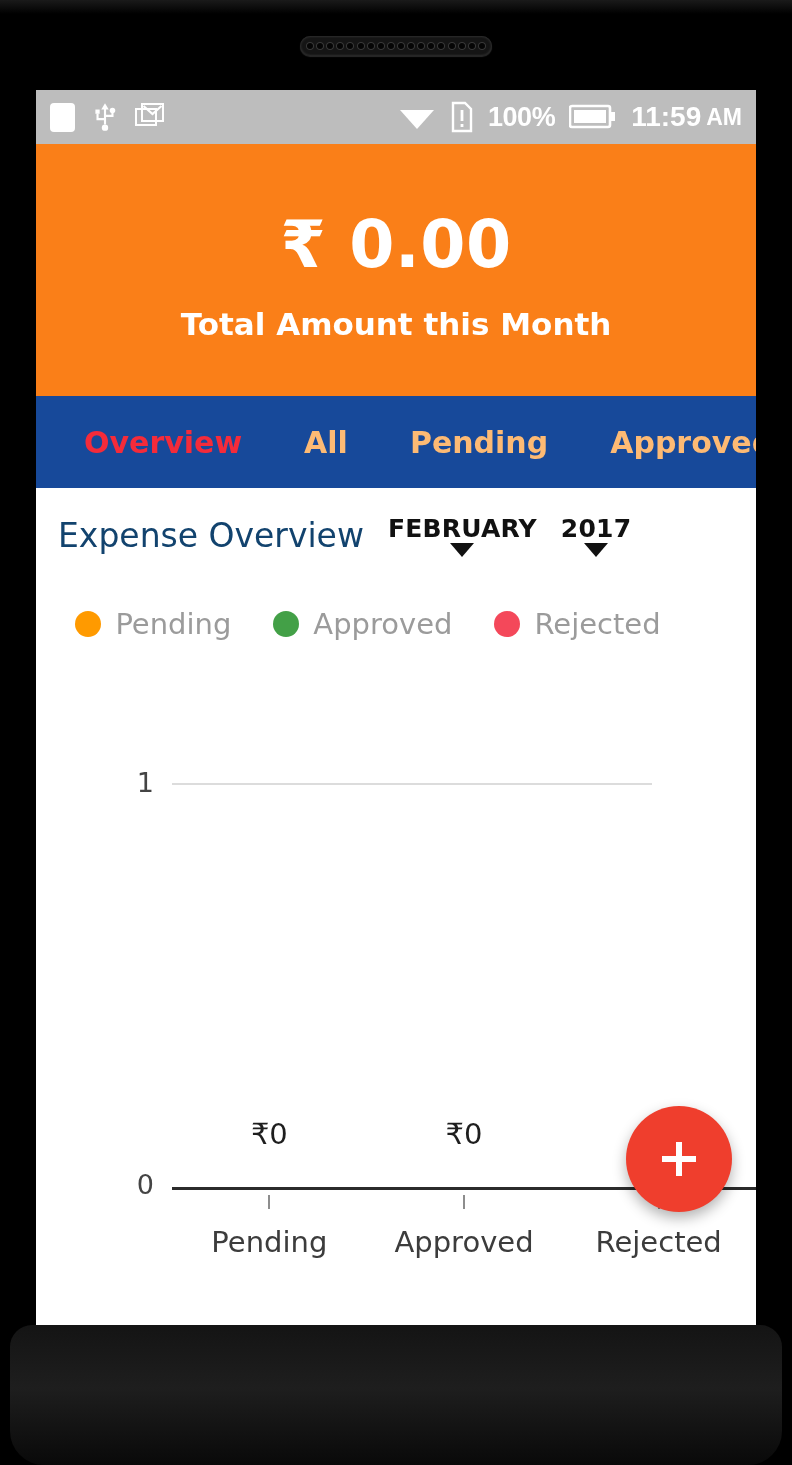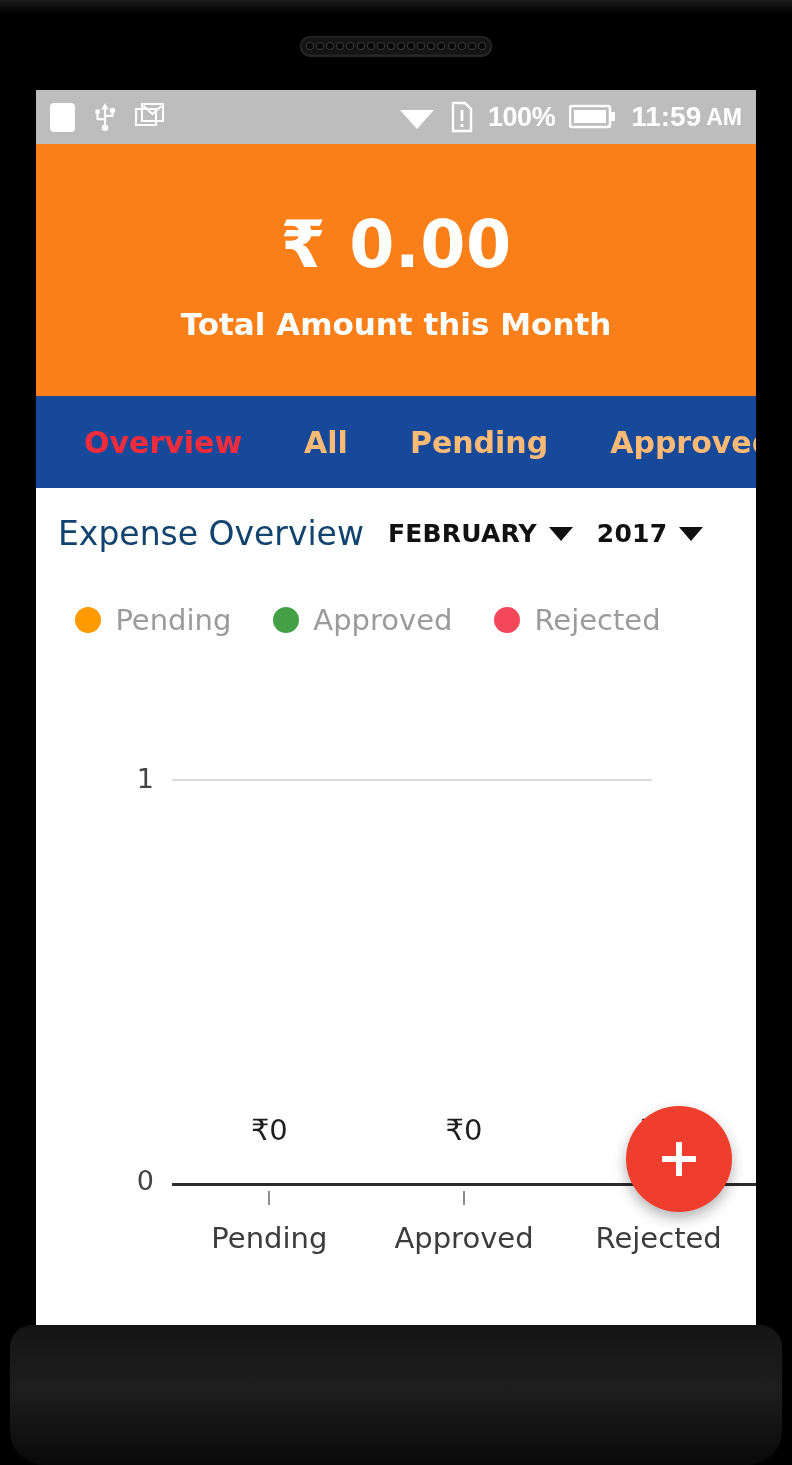--- a/index.html
+++ b/index.html
@@ -178,22 +178,23 @@
     gap: 24px;
   }
   .ov-title {
     font-size: 33px;
     color: #12436e;
     font-weight: 500;
   }
   .dd {
     display: flex;
     align-items: center;
-    gap: 12px;
+    gap: 0;
     cursor: pointer;
+    flex-direction: column;
   }
   .dd-text {
     font-size: 25px;
     font-weight: bold;
     color: #111;
     letter-spacing: 0.2px;
   }
   .caret {
     width: 0; height: 0;
     border-left: 12px solid transparent;

